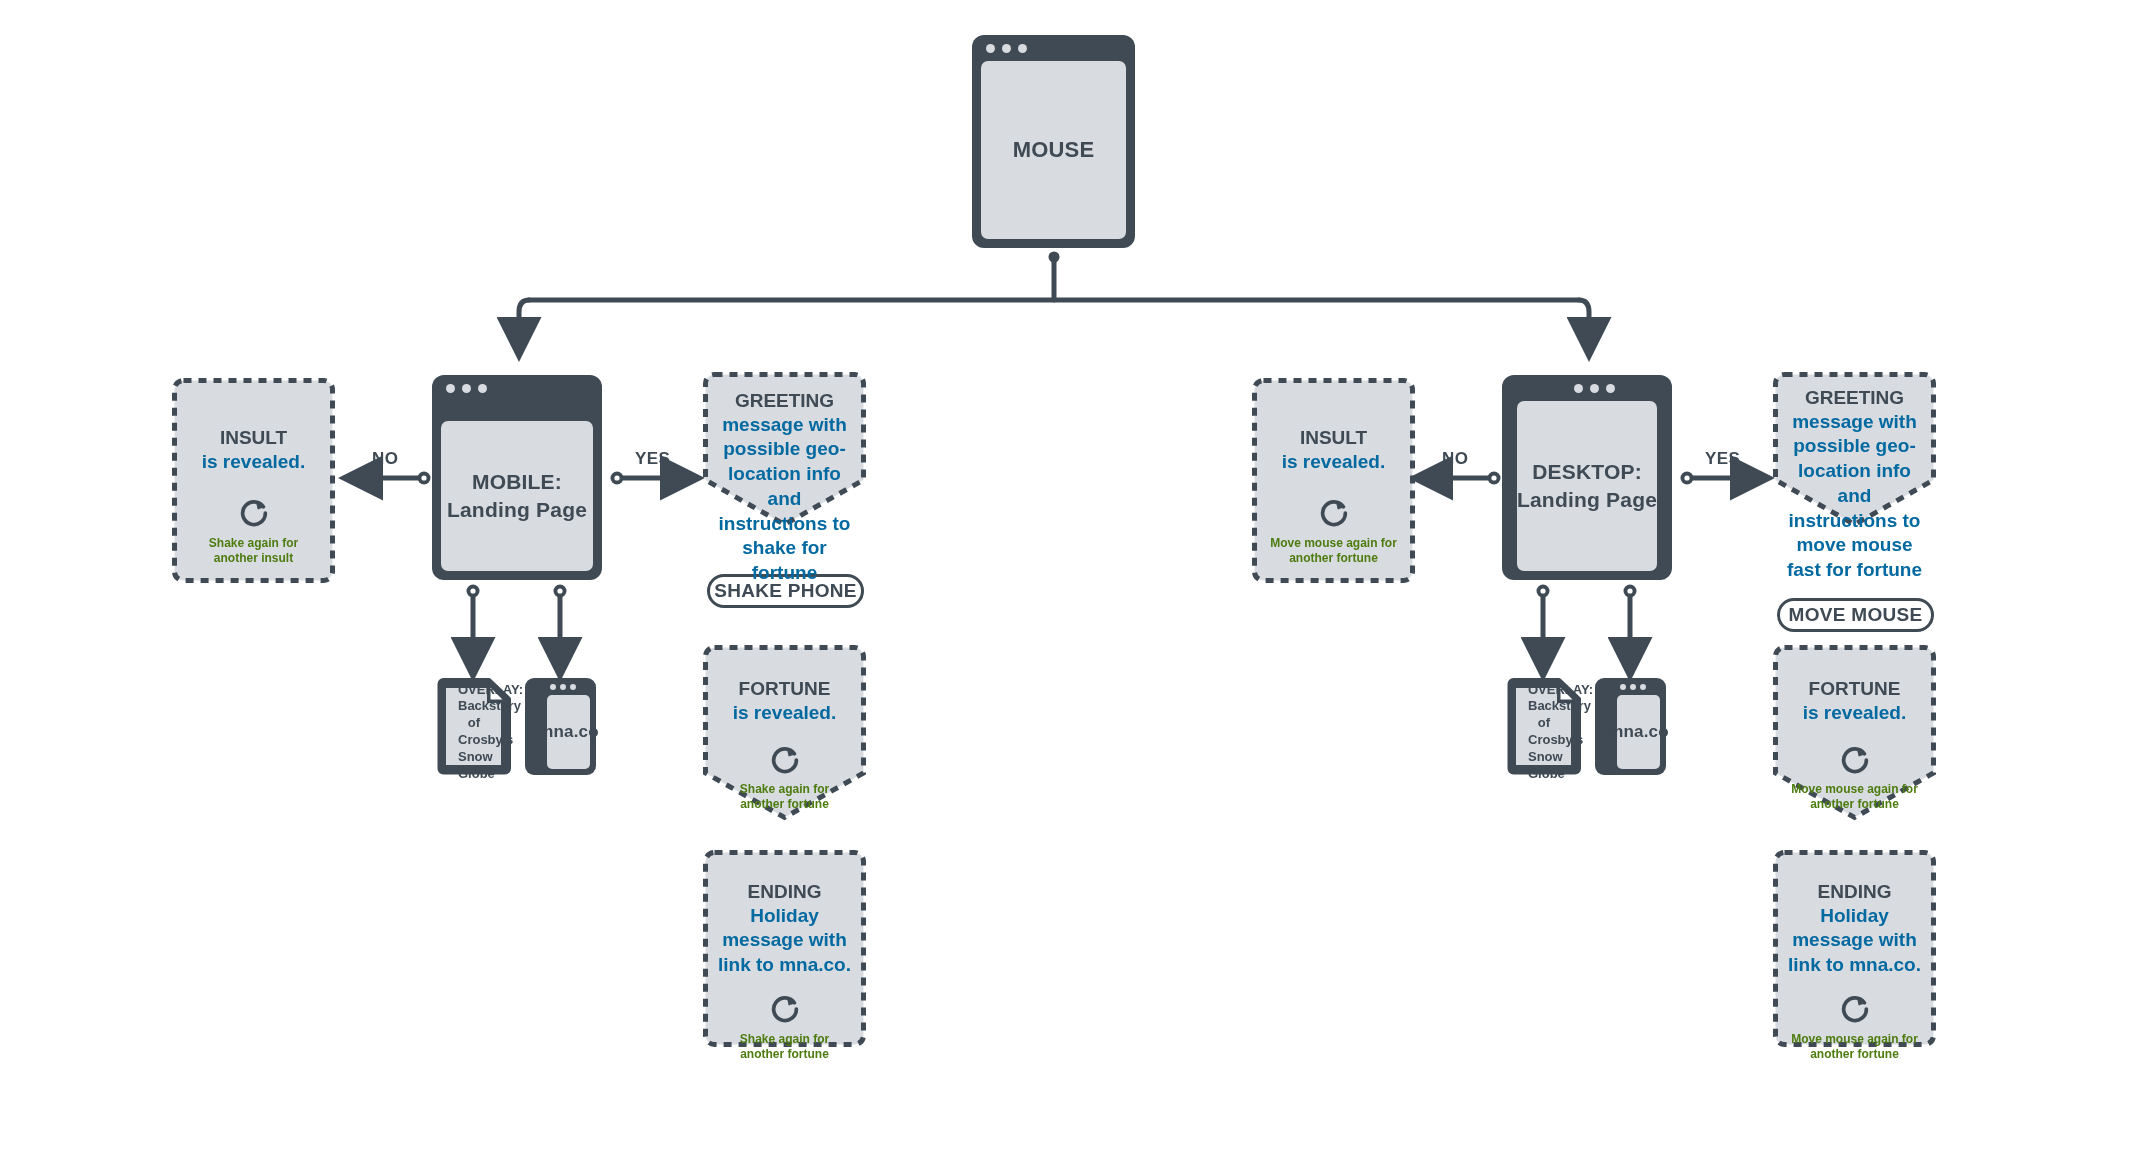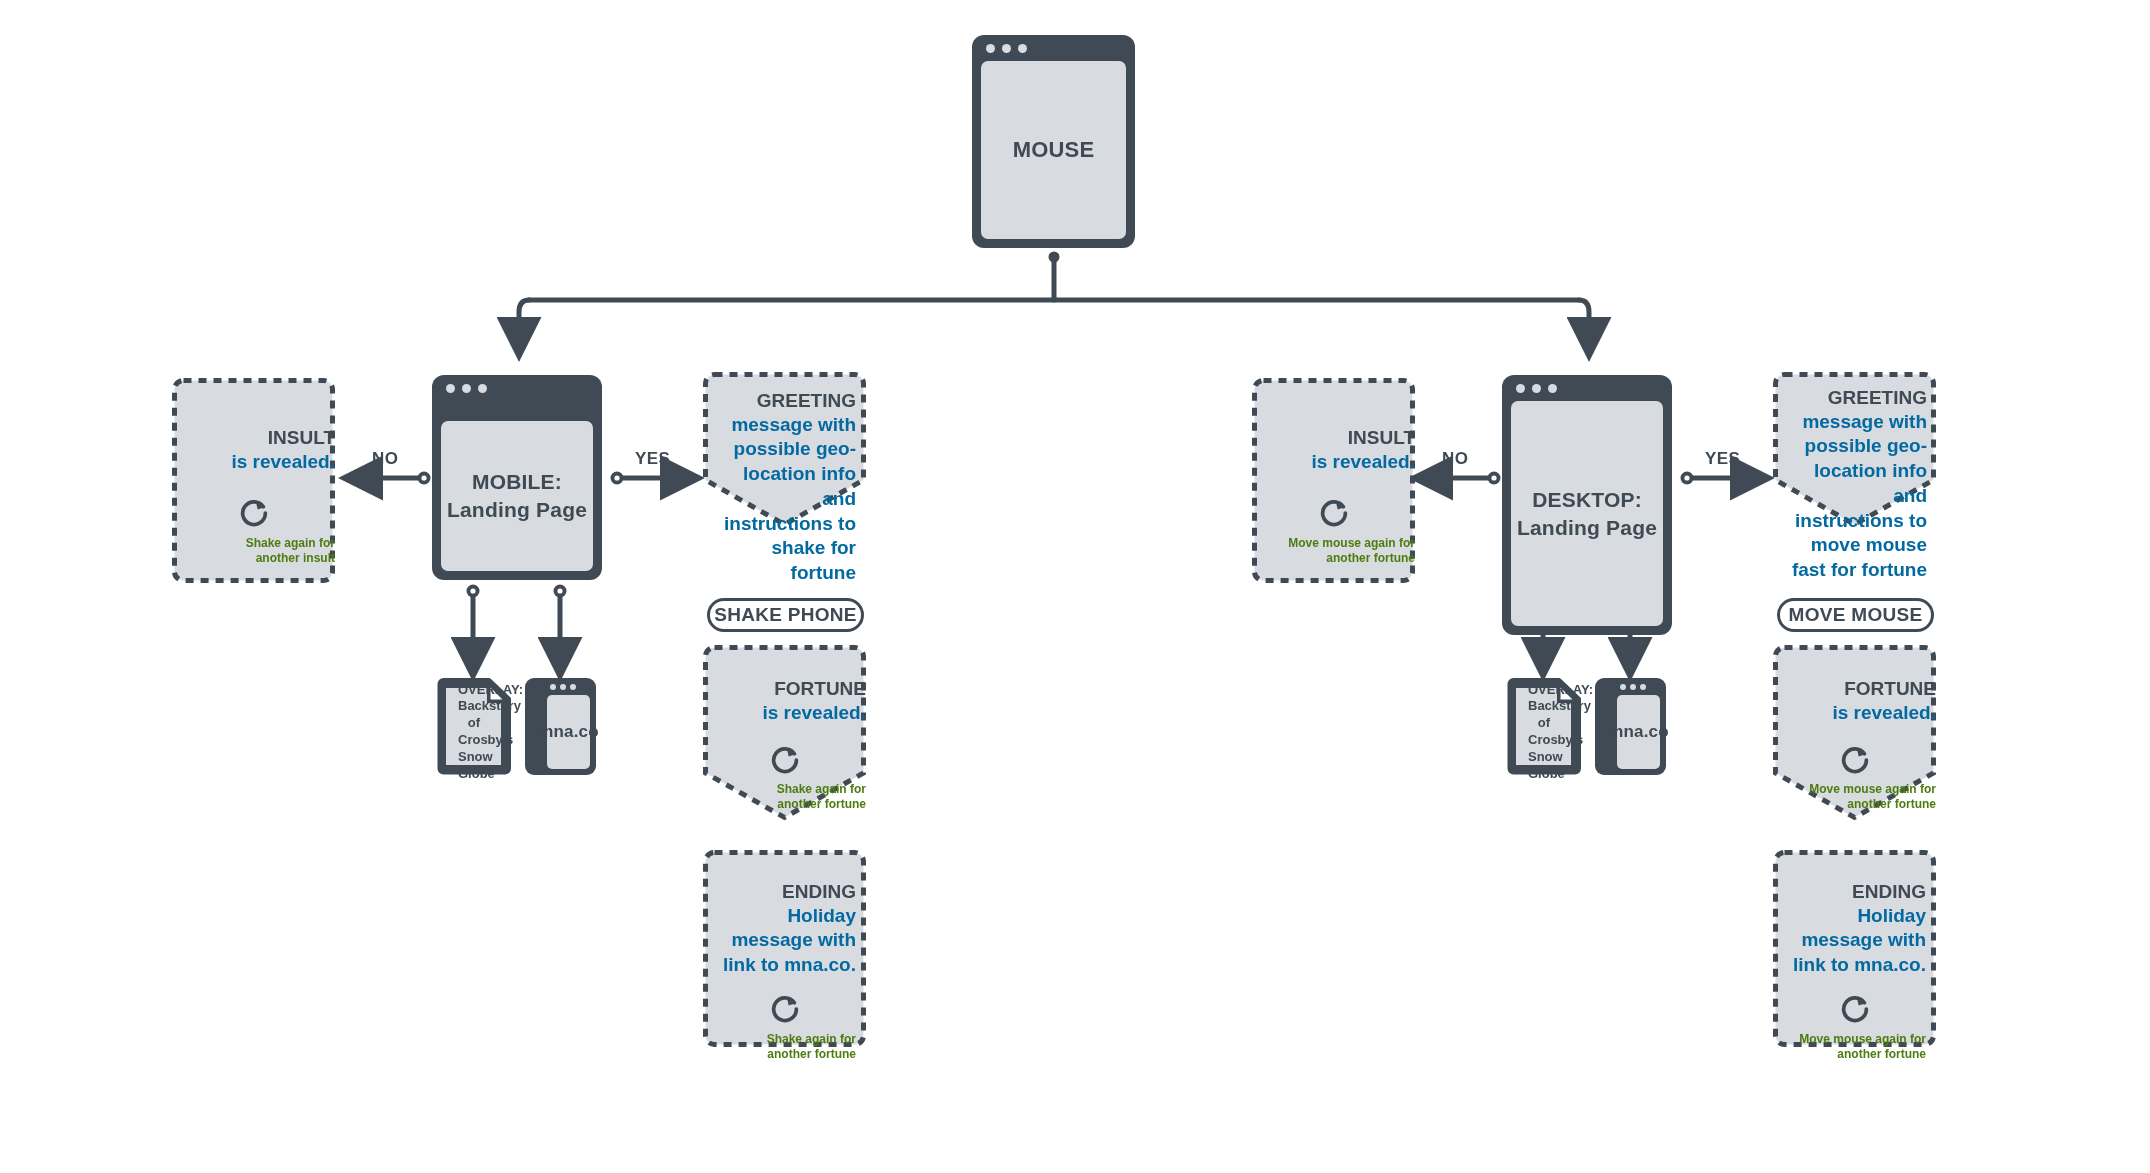--- a/index.html
+++ b/index.html
@@ -85,21 +85,21 @@
   .screen-label.big { font-size: 21px; }
   .screen-label.tiny { font-size: 17px; }
 
   
   .dashbox {
     position: absolute;
     box-sizing: border-box;
     display: flex;
     flex-direction: column;
     align-items: center;
-    text-align: right;
+    text-align: center;
   }
   .dashbox svg.outline {
     position: absolute;
     left: 0; top: 0;
     width: 100%;
     height: 100%;
     overflow: visible;
   }
   .dashbox .content {
     position: relative;
@@ -293,21 +293,21 @@
   <div class="dashbox" style="left:703px; top:372px; width:163px; height:155px;">
     <svg class="outline" viewBox="0 0 163 155" preserveAspectRatio="none">
       <path d="M11.5,2.5 L151.5,2.5 A9,9 0 0 1 160.5,11.5 L160.5,108 L81.5,152.5 L2.5,108 L2.5,11.5 A9,9 0 0 1 11.5,2.5 Z" fill="#d8dbe0" stroke="#3f4a54" stroke-width="5" stroke-dasharray="8 7" stroke-linecap="butt"></path>
     </svg>
     <div class="content" style="padding-top:17px; padding-left:10px; padding-right:10px;">
       <div class="db-title">GREETING</div>
       <div class="db-sub">message with possible geo-location info and instructions to shake for fortune</div>
     </div>
   </div>
 
-  <div class="pill" style="left:707px; top:598px; width:157px; height:34px;">SHAKE PHONE</div>
+  <div class="pill" style="left:707px; top:574px; width:157px; height:34px;">SHAKE PHONE</div>
 
   <div class="dashbox" style="left:703px; top:645px; width:163px; height:175px;">
     <svg class="outline" viewBox="0 0 163 175" preserveAspectRatio="none">
       <path d="M11.5,2.5 L151.5,2.5 A9,9 0 0 1 160.5,11.5 L160.5,128 L81.5,172.5 L2.5,128 L2.5,11.5 A9,9 0 0 1 11.5,2.5 Z" fill="#d8dbe0" stroke="#3f4a54" stroke-width="5" stroke-dasharray="8 7" stroke-linecap="butt"></path>
     </svg>
     <div class="content" style="padding-top:32px;">
       <div class="db-title">FORTUNE</div>
       <div class="db-sub">is revealed.</div>
       <svg class="refresh-icon" width="34" height="34" viewBox="0 0 24 24" style="margin-top:18px;">
         <path d="M18.6 7.6 A8 8 0 1 0 20 12" fill="none" stroke="#3f4a54" stroke-width="2.6" stroke-linecap="round"></path>
@@ -350,21 +350,21 @@
     <div class="titlebar">
       <span class="dot"></span>
       <span class="dot"></span>
       <span class="dot"></span>
     </div>
     <div class="screen">
       <span class="screen-label tiny">mna.co</span>
     </div>
   </div>
 
-  <div class="node window" style="left:1502px; top:375px; width:170px; height:260px;">
+  <div class="node window" style="left:1502px; top:375px; width:170px; height:205px;align-items:center;">
     <div class="titlebar">
       <span class="dot"></span>
       <span class="dot"></span>
       <span class="dot"></span>
     </div>
     <div class="screen">
       <span class="screen-label big">
         <span>DESKTOP:</span><br>
         <span>Landing Page</span>
       </span>

